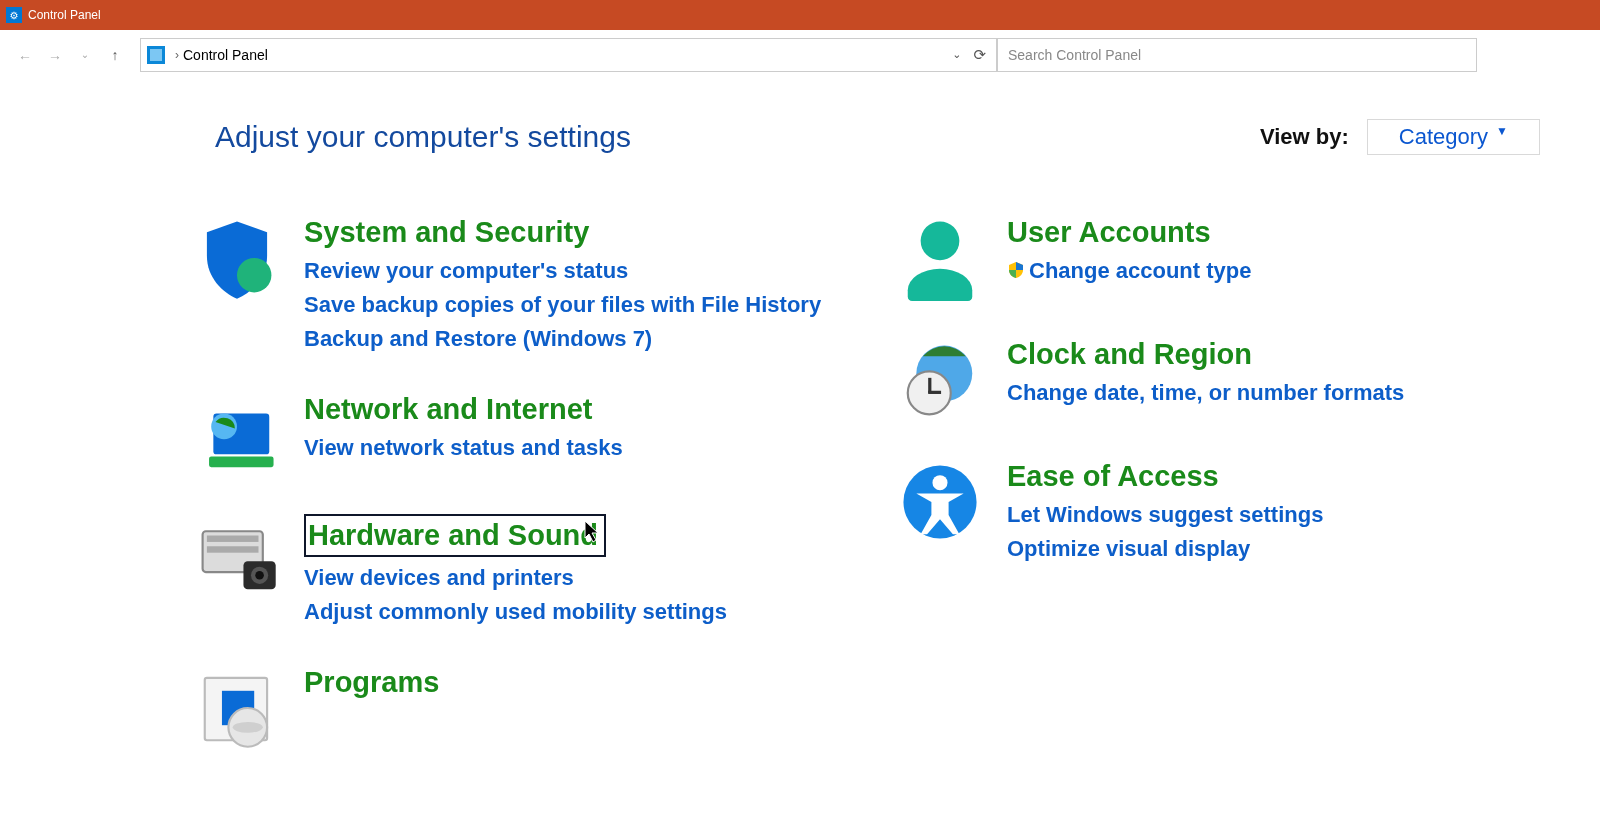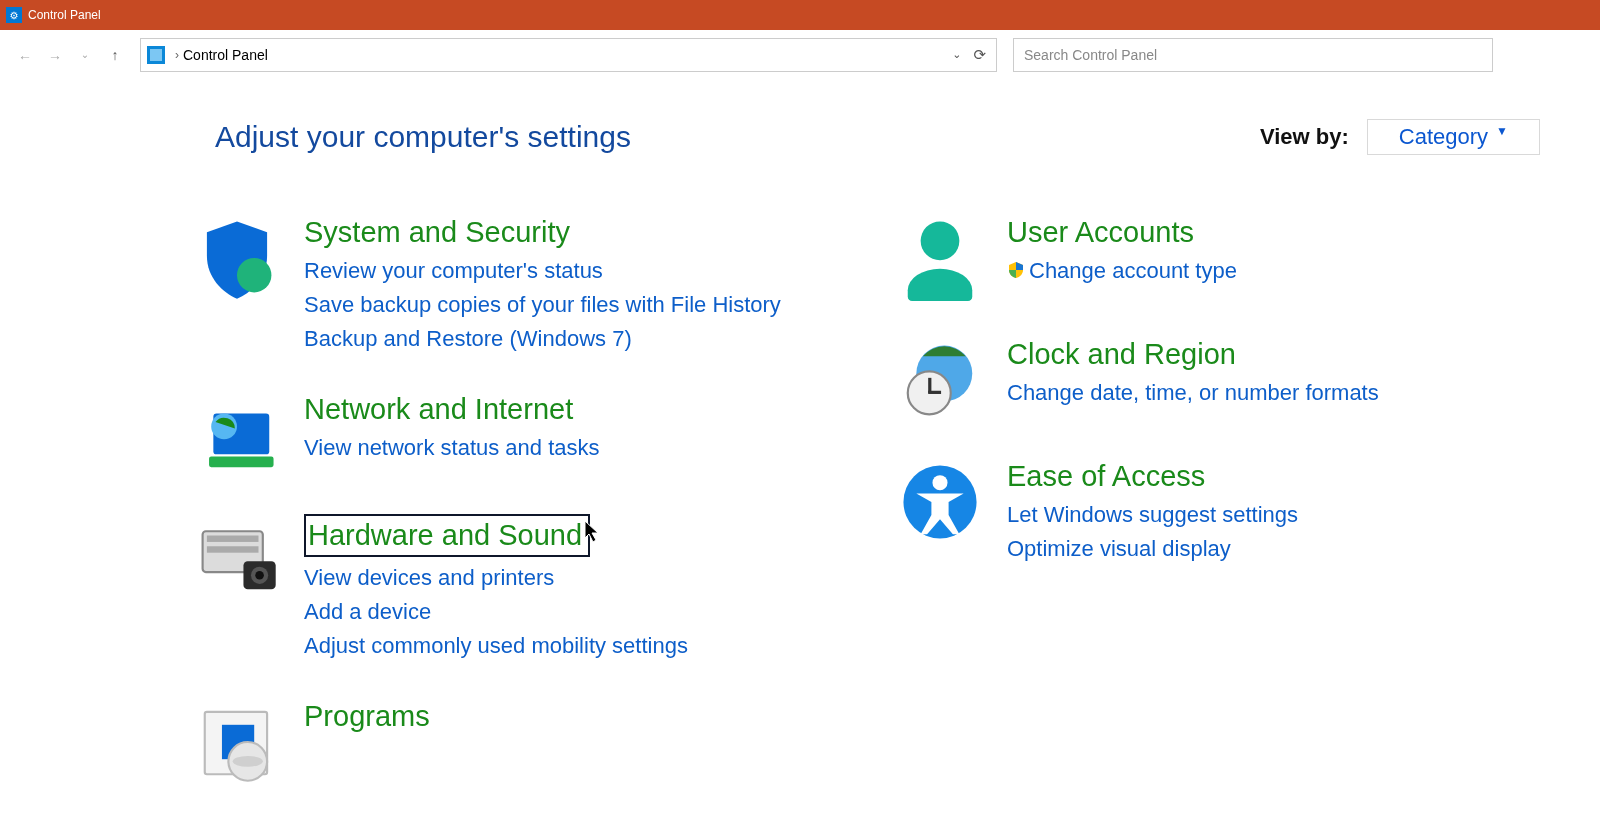--- a/index.html
+++ b/index.html
@@ -14,34 +14,34 @@
   .toolbar { height: 49px; background: #fff; display: flex; align-items: center; padding: 0 10px; border-bottom: 0; }
   .nav-btn { width: 30px; height: 30px; display: flex; align-items: center; justify-content: center; color: #555; cursor: pointer; font-size: 14px; }
   .nav-btn.dim { color: #aaa; }
   .addrbar { flex: 1; height: 34px; border: 1px solid #ccc; margin-left: 10px; display: flex; align-items: center; padding: 0 6px; position: relative; max-width: 857px; }
   .addrbar .cp-icon { width: 18px; height: 18px; background: #0b88d8; margin-right: 6px; position: relative; }
   .addrbar .cp-icon::after { content: ""; position: absolute; inset: 3px; background: #7cc7f3; }
   .addrbar .sep { color: #666; margin: 0 4px; font-size: 12px; }
   .addrbar .crumb { font-size: 14px; color: #000; }
   .addrbar .addr-drop { margin-left: auto; margin-right: 8px; color: #555; font-size: 11px; cursor: pointer; }
   .addrbar .refresh { color: #555; font-size: 15px; cursor: pointer; padding: 0 4px; }
-  .searchbox { width: 480px; height: 34px; border: 1px solid #ccc; margin-left: 16px; padding: 0 10px; display: flex; align-items: center; }
+  .searchbox { width: 480px; height: 34px; border: 1px solid #ccc; margin-left: 0; padding: 0 10px; display: flex; align-items: center; }
   .searchbox input { border: none; outline: none; width: 100%; font-size: 14px; color: #333; background: transparent; }
   .searchbox input::placeholder { color: #888; }
 
   
   .content { padding: 40px 60px 0 194px; }
   .header-row { display: flex; align-items: center; justify-content: space-between; margin-bottom: 60px; }
   .page-title { font-size: 30px; font-weight: 400; color: #13499e; margin-left: 21px; }
   .viewby { display: flex; align-items: center; font-size: 22px; gap: 18px; }
   .viewby-label { color: #111; font-weight: bold; }
   .viewby-select { border: 1px solid #d9d9d9; padding: 4px 31px; color: #0b57d0; cursor: pointer; display: flex; align-items: flex-start; gap: 8px; font-size: 22px; }
   .caret { font-size: 12px; }
 
-  .cols { display: flex; gap: 60px; }
+  .cols { display: flex; gap: 60px; font-weight: bold; }
   .col { flex: 1; }
   .cat { display: flex; gap: 24px; margin-bottom: 36px; align-items: flex-start; }
   .cat-icon { width: 86px; height: 86px; flex-shrink: 0; display: flex; align-items: center; justify-content: center; position: relative; }
   .cat-body { padding-top: 0; }
   .cat-title { font-size: 29px; color: #1a8a1a; cursor: pointer; line-height: 1.2; margin-bottom: 4px; display: inline-block; }
   .cat-title.boxed { border: 2px solid #0f172a; padding: 2px 6px 2px 2px; }
   .cat-link { display: block; font-size: 22px; color: #0d5ec9; line-height: 1.55; cursor: pointer; }
   .cat-link .shield-inline { display: inline-block; vertical-align: middle; margin-right: 4px; }
 
   
@@ -162,21 +162,21 @@
             </svg>
           </div>
           <div class="cat-body"><a class="cat-title">Network and Internet</a><a class="cat-link">View network status and tasks</a></div>
         </div>
         <div class="cat">
           <div class="cat-icon">
             <svg viewBox="0 0 80 80">
               <use href="#ico-hardware"></use>
             </svg>
           </div>
-          <div class="cat-body"><a class="cat-title boxed">Hardware and Sound</a><a class="cat-link">View devices and printers</a><a class="cat-link">Add a device</a><a class="cat-link">Adjust commonly used mobility settings</a></div>
+          <div class="cat-body"><a class="cat-title boxed">Hardware and Sound</a><a class="cat-link">View devices and printers</a><a class="cat-link">Adjust commonly used mobility settings</a></div>
         </div>
         <div class="cat">
           <div class="cat-icon">
             <svg viewBox="0 0 80 80">
               <use href="#ico-programs"></use>
             </svg>
           </div>
           <div class="cat-body"><a class="cat-title">Programs</a></div>
         </div>
       </div>

